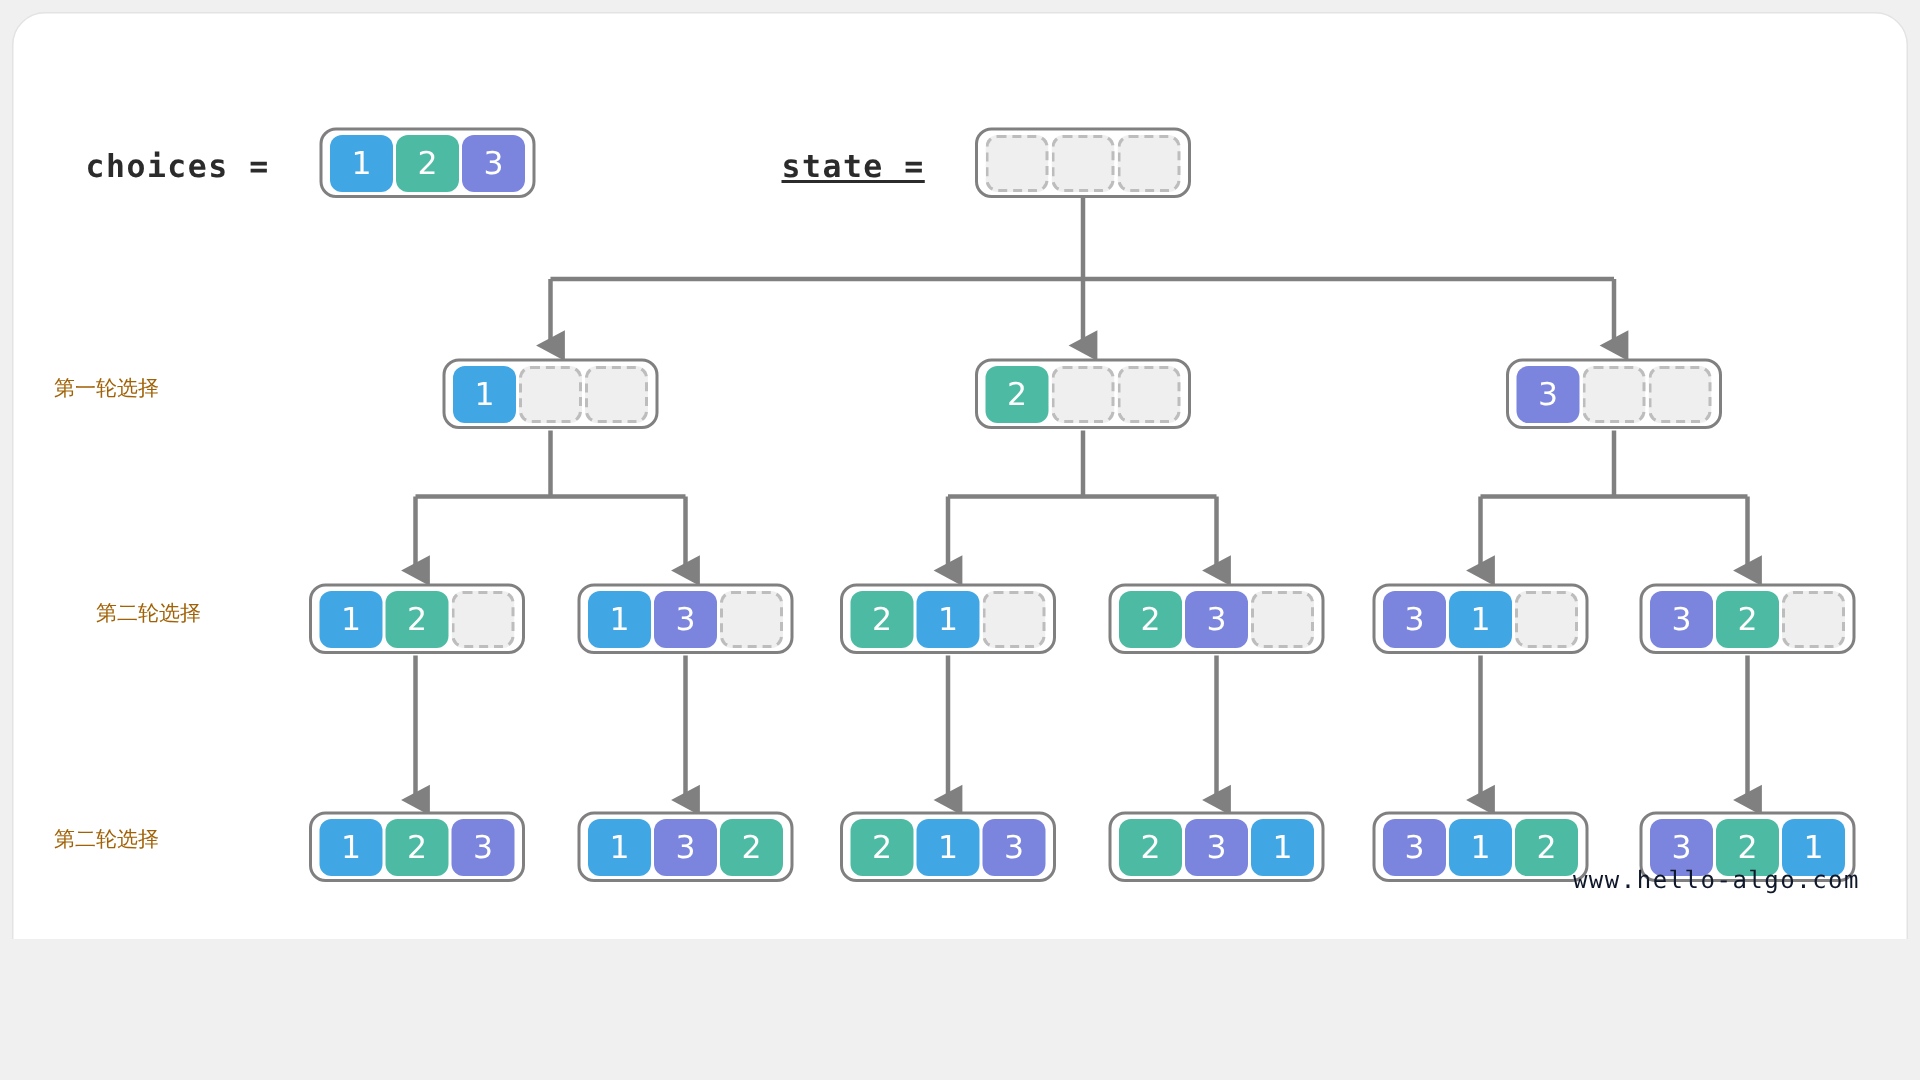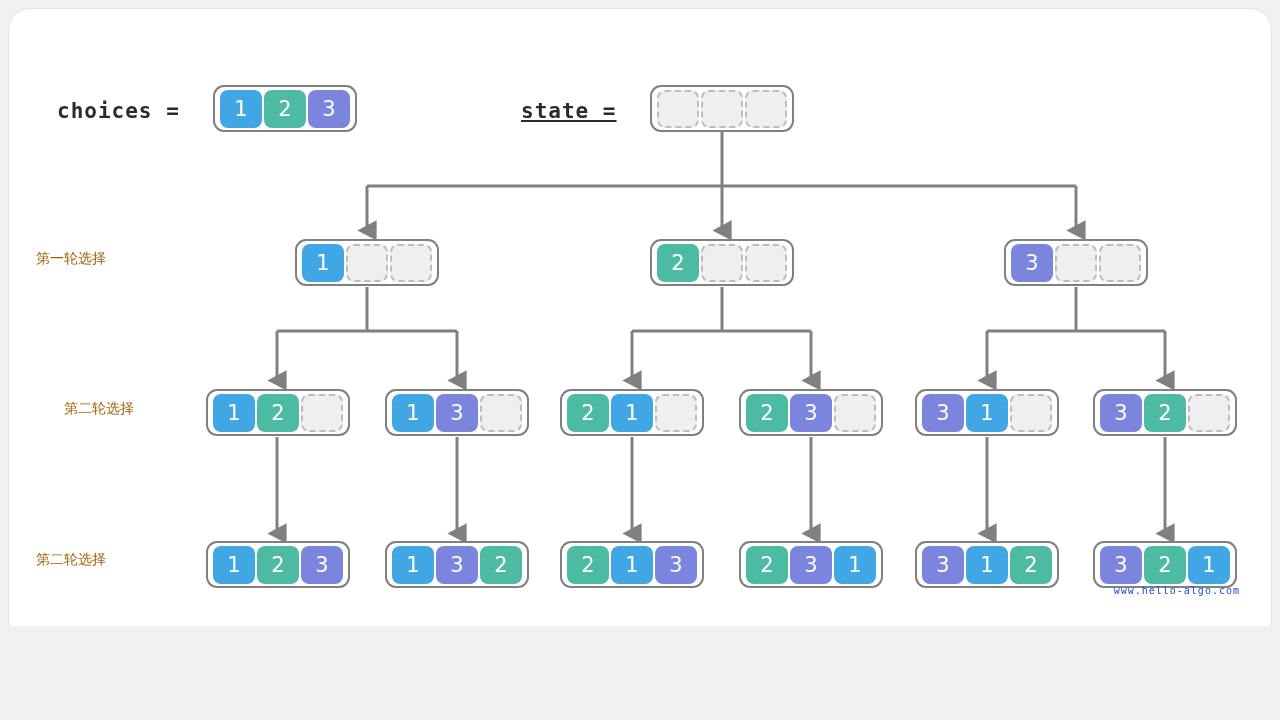--- a/index.html
+++ b/index.html
@@ -84,22 +84,22 @@
   }
   .cell.c1 { background: #41a7e4; }
   .cell.c2 { background: #4dbba4; }
   .cell.c3 { background: #7b85dd; }
 
   .watermark {
     position: absolute;
     right: 40px;
     bottom: 30px;
     font-family: "DejaVu Sans Mono", "Liberation Mono", monospace;
-    font-size: 10px;
-    color: #1d4ed8;
+    font-size: 16px;
+    color: #0f172a;
     letter-spacing: 1px;
   }
 </style>
 </head>
 <body>
 
 <div id="stage">
   <div id="card"></div>
 
   <svg id="edges" viewBox="0 0 1280 720">

